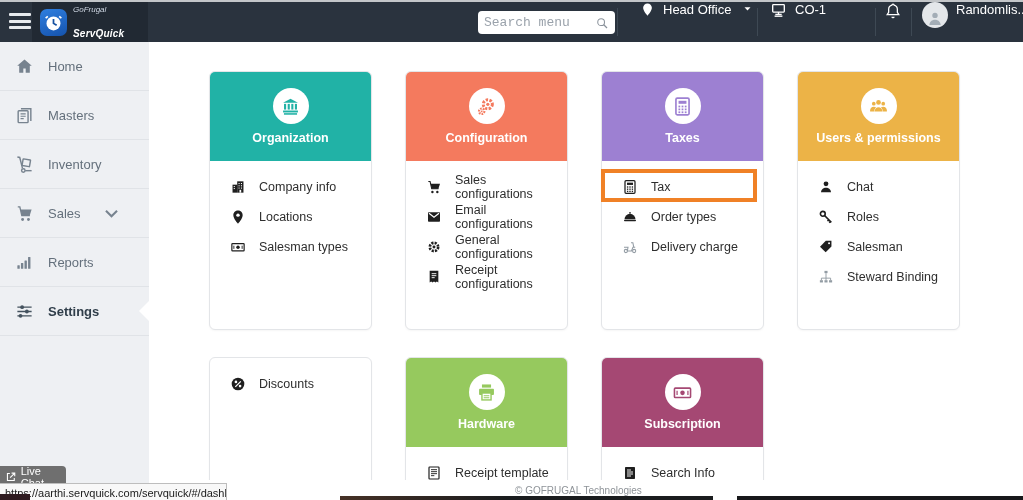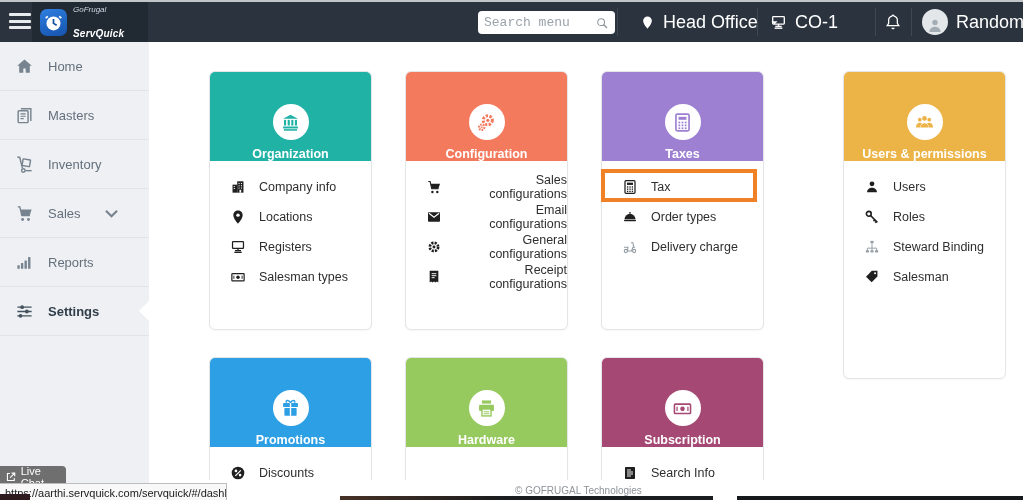--- a/index.html
+++ b/index.html
@@ -15,44 +15,44 @@
   .logo-badge { width:27px; height:27px; border-radius:7px; background:linear-gradient(160deg,#2f7fe0,#1553ad); display:flex; align-items:center; justify-content:center; }
   .logo-badge svg { width:21px; height:21px; }
   .logo-text { margin-left:6px; line-height:1; }
   .logo-top { font-size:8px; font-style:italic; color:#cfd7e3; margin-bottom:15px; }
   .logo-bottom { font-size:10px; font-style:italic; font-weight:bold; color:#fff; letter-spacing:.2px; }
   .searchbox { position:absolute; left:478px; top:9px; width:137px; height:23px; background:#fff; border-radius:4px; display:flex; align-items:center; padding:0 6px; }
   .searchbox input { flex:1; border:none; outline:none; font-size:13px; color:#333; background:transparent; width:100px; font-family:Liberation Mono, monospace; }
   .searchbox input::placeholder { color:#9aa2ab; }
   .searchbox .ic { width:14px; height:14px; color:#8a929b; }
   .tb-divider { position:absolute; top:6px; width:1px; height:28px; background:#3e4954; }
-  .tb-group { position:absolute; top:0; height:40px; display:flex; align-items:center; color:#fff; font-size:18px; }
+  .tb-group { position:absolute; top:0; height:40px; display:flex; align-items:flex-start; color:#fff; font-size:13px; }
   .tb-group .ic { color:#fff; }
   .avatar { width:26px; height:26px; border-radius:50%; background:#e4e7ea; display:flex; align-items:flex-end; justify-content:center; overflow:hidden; }
   .avatar .ic { width:18px; height:18px; color:#a3adb6; }
 
   .ic { display:inline-block; }
   .ic svg { width:100%; height:100%; display:block; fill:currentColor; }
 
   
   .sidebar { position:absolute; left:0; top:40px; width:149px; height:460px; background:#eef0f3; z-index:5; }
   .side-item { position:relative; height:49px; display:flex; align-items:center; padding-left:15px; color:#64707c; font-size:13px; cursor:pointer; border-bottom:1px solid #e0e3e7; }
   .side-item .ic { width:19px; height:19px; color:#77838f; margin-right:14px; flex:0 0 auto; }
   .side-item.active { color:#303e4a; font-weight:bold; }
   .side-item.active .ic { color:#44525e; }
   .side-item.active::after { content:""; position:absolute; right:0; top:50%; margin-top:-10px; border-top:10px solid transparent; border-bottom:10px solid transparent; border-right:10px solid #ffffff; }
   .side-chevron { position:absolute; right:14px; width:12px; height:12px; color:#77838f; }
 
   
   .card { position:absolute; width:163px; background:#fff; border:1px solid #e3e5e8; border-radius:6px; box-shadow:0 1px 2px rgba(0,0,0,.04); overflow:hidden; }
-  .card-head { height:89px; display:flex; flex-direction:column; align-items:center; justify-content:flex-end; cursor:pointer; }
+  .card-head { height:89px; display:flex; flex-direction:column; align-items:center; justify-content:center; cursor:pointer; }
   .head-circle { width:36px; height:36px; border-radius:50%; background:#fff; display:flex; align-items:center; justify-content:center; margin-bottom:7px; }
   .head-circle .ic { width:21px; height:21px; }
   .card-title { color:#fff; font-weight:bold; font-size:12.5px; }
-  .card-body { padding:11px 0 10px 0;text-align:right; }
+  .card-body { padding:11px 0 10px 0; }
   .card-item { height:30px; display:flex; align-items:center; padding-left:20px; cursor:pointer; }
   .card-item .ic { width:16px; height:16px; color:#1f1f1f; margin-right:13px; flex:0 0 auto; }
   .card-item .ic.muted { color:#939ca4; }
   .card-item span.lbl { font-size:12.5px; color:#2e2e2e; }
 
   .tax-highlight { position:absolute; left:601px; top:167px; width:156px; height:33px; border:4px solid #f08126; z-index:12; pointer-events:none; }
 
   
   .footer-strip { position:absolute; left:149px; top:478px; width:874px; height:22px; background:#fff; z-index:14; }
   .footer-text { position:absolute; left:366px; top:5px; font-size:10px; color:#8e9398; }
@@ -269,30 +269,20 @@
               <svg viewBox="0 0 24 24" aria-hidden="true">
                 <path d="M12 2.2c3.9 0 7 3.1 7 7 0 5.2-7 12.6-7 12.6S5 14.4 5 9.2c0-3.9 3.1-7 7-7z"></path>
                 <circle cx="12" cy="9.2" r="2.6" fill="#fff"></circle>
               </svg>
             </span>
             <span class="lbl">Locations</span>
           </div>
           <div class="card-item">
             <span class="ic">
               <svg viewBox="0 0 24 24" aria-hidden="true">
-                <rect x="3.8" y="3.8" width="16.4" height="10.4" rx="1" fill="none" stroke="currentColor" stroke-width="1.9"></rect>
-                <path fill="none" stroke="currentColor" stroke-width="1.9" d="M12 14.2v3.2M7.5 17.4h9"></path>
-                <rect x="6.5" y="19" width="11" height="2"></rect>
-              </svg>
-            </span>
-            <span class="lbl">Registers</span>
-          </div>
-          <div class="card-item">
-            <span class="ic">
-              <svg viewBox="0 0 24 24" aria-hidden="true">
                 <rect x="2.8" y="7" width="18.4" height="10.8" rx="1" fill="none" stroke="currentColor" stroke-width="1.8"></rect>
                 <circle cx="12" cy="12.4" r="2.6"></circle>
                 <path fill="none" stroke="currentColor" stroke-width="1.4" d="M5.8 10v4.8M18.2 10v4.8"></path>
               </svg>
             </span>
             <span class="lbl">Salesman types</span>
           </div>
         </div>
       </article>
       <article class="card" style="left: 405px; top: 69px; height: 259px;">
@@ -406,21 +396,21 @@
                 <circle cx="5.8" cy="18" r="2.4" fill="none" stroke="currentColor" stroke-width="1.6"></circle>
                 <circle cx="18.2" cy="18" r="2.4" fill="none" stroke="currentColor" stroke-width="1.6"></circle>
                 <path fill="none" stroke="currentColor" stroke-width="1.6" d="M8.2 18h6l2.2-5.5h3.4M13.5 5.5h2.8l1.4 7"></path>
                 <path fill="none" stroke="currentColor" stroke-width="1.6" d="M3 12.5h6l-1 5.5"></path>
               </svg>
             </span>
             <span class="lbl">Delivery charge</span>
           </div>
         </div>
       </article>
-      <article class="card" style="left: 843px; top: 69px; height: 308px;">
+      <article class="card" style="left: 797px; top: 69px; height: 259px;">
         <div class="card-head" style="background:#ecb347">
           <span class="head-circle">
             <span class="ic" style="color:#ecb347">
               <svg viewBox="0 0 24 24" aria-hidden="true">
                 <circle cx="6.6" cy="8.8" r="2.1"></circle>
                 <circle cx="17.4" cy="8.8" r="2.1"></circle>
                 <circle cx="12" cy="7.4" r="2.7"></circle>
                 <path d="M2.4 16.6c0-2.4 1.9-4.3 4.2-4.3 1 0 1.9.3 2.6.9-1.2 1-2 2.5-2 4.1v.3H2.4z"></path>
                 <path d="M21.6 16.6c0-2.4-1.9-4.3-4.2-4.3-1 0-1.9.3-2.6.9 1.2 1 2 2.5 2 4.1v.3h4.8z"></path>
                 <path d="M7.5 17.6c0-2.6 2-4.7 4.5-4.7s4.5 2.1 4.5 4.7z"></path>
@@ -430,68 +420,55 @@
           <div class="card-title">Users &amp; permissions</div>
         </div>
         <div class="card-body">
           <div class="card-item">
             <span class="ic">
               <svg viewBox="0 0 24 24" aria-hidden="true">
                 <circle cx="12" cy="7.2" r="3.6"></circle>
                 <path d="M4.5 20c0-4.1 3.4-7 7.5-7s7.5 2.9 7.5 7z"></path>
               </svg>
             </span>
-            <span class="lbl">Users</span>
+            <span class="lbl">Chat</span>
           </div>
           <div class="card-item">
             <span class="ic">
               <svg viewBox="0 0 24 24" aria-hidden="true">
                 <circle cx="7.2" cy="7.2" r="3.6" fill="none" stroke="currentColor" stroke-width="2.4"></circle>
                 <path fill="none" stroke="currentColor" stroke-width="2.4" d="M9.8 9.8 20 20M16.2 16.2l-1.9 1.9M18.8 18.8 16.9 20.7"></path>
               </svg>
             </span>
             <span class="lbl">Roles</span>
+          </div>
+          <div class="card-item">
+            <span class="ic">
+              <svg viewBox="0 0 24 24" aria-hidden="true">
+                <path d="M3 11.5 11.7 2.8h8.5v8.5L11.5 20z"></path>
+                <circle cx="16.6" cy="6.4" r="1.5" fill="#fff"></circle>
+              </svg>
+            </span>
+            <span class="lbl">Salesman</span>
           </div>
           <div class="card-item">
             <span class="ic muted">
               <svg viewBox="0 0 24 24" aria-hidden="true">
                 <rect x="9.7" y="2.8" width="4.6" height="3.4"></rect>
                 <rect x="2.8" y="16.8" width="4.6" height="3.4"></rect>
                 <rect x="9.7" y="16.8" width="4.6" height="3.4"></rect>
                 <rect x="16.6" y="16.8" width="4.6" height="3.4"></rect>
                 <path fill="none" stroke="currentColor" stroke-width="1.4" d="M12 6.2v4.3M5.1 16.8v-3.1h13.8v3.1M12 10.5v6.3"></path>
               </svg>
             </span>
             <span class="lbl">Steward Binding</span>
           </div>
-          <div class="card-item">
-            <span class="ic">
-              <svg viewBox="0 0 24 24" aria-hidden="true">
-                <path d="M3 11.5 11.7 2.8h8.5v8.5L11.5 20z"></path>
-                <circle cx="16.6" cy="6.4" r="1.5" fill="#fff"></circle>
-              </svg>
-            </span>
-            <span class="lbl">Salesman</span>
-          </div>
         </div>
       </article>
       <article class="card" style="left: 209px; top: 355px; height: 230px;">
-        <div class="card-head" style="background:#2d9fe4">
-          <span class="head-circle">
-            <span class="ic" style="color:#2d9fe4">
-              <svg viewBox="0 0 24 24" aria-hidden="true">
-                <rect x="3.5" y="5.8" width="17" height="4.4" rx=".8"></rect>
-                <rect x="5" y="11.4" width="14" height="8.8" rx=".8"></rect>
-                <path fill="none" stroke="#fff" stroke-width="1.6" d="M12 5.8v14.4"></path>
-                <path fill="none" stroke="currentColor" stroke-width="1.6" d="M12 5.3C10 1.3 5.5 2.8 7.5 5.3M12 5.3c2-4 6.5-2.5 4.5 0"></path>
-              </svg>
-            </span>
-          </span>
-          <div class="card-title">Promotions</div>
-        </div>
         <div class="card-body">
           <div class="card-item">
             <span class="ic">
               <svg viewBox="0 0 24 24" aria-hidden="true">
                 <circle cx="12" cy="12" r="9.5"></circle>
                 <path fill="none" stroke="#fff" stroke-width="1.8" d="M8 16.2 16.2 8"></path>
                 <circle cx="8.9" cy="8.9" r="2" fill="#fff"></circle>
                 <circle cx="15.1" cy="15.1" r="2" fill="#fff"></circle>
               </svg>
             </span>
@@ -505,20 +482,31 @@
             <span class="ic" style="color:#96c95e">
               <svg viewBox="0 0 24 24" aria-hidden="true">
                 <rect x="6.8" y="2.8" width="10.4" height="3.6"></rect>
                 <rect x="3.5" y="7.8" width="17" height="7" rx="1"></rect>
                 <rect x="6.8" y="12.6" width="10.4" height="7.9" fill="#fff" stroke="currentColor" stroke-width="1.6"></rect>
                 <path fill="none" stroke="currentColor" stroke-width="1.2" d="M8.8 15.6h6.4M8.8 18.1h6.4"></path>
               </svg>
             </span>
           </span>
           <div class="card-title">Hardware</div>
+        </div>
+        <div class="card-body">
+          <div class="card-item">
+            <span class="ic">
+              <svg viewBox="0 0 24 24" aria-hidden="true">
+                <rect x="4.5" y="3" width="15" height="18" rx="1" fill="none" stroke="currentColor" stroke-width="1.8"></rect>
+                <path fill="none" stroke="currentColor" stroke-width="1.4" d="M7.5 7h9M7.5 10h9M7.5 13h9M7.5 16h5"></path>
+              </svg>
+            </span>
+            <span class="lbl">Receipt template</span>
+          </div>
         </div>
       </article>
       <article class="card" style="left: 601px; top: 355px; height: 230px;">
         <div class="card-head" style="background:#a54873">
           <span class="head-circle">
             <span class="ic" style="color:#a54873">
               <svg viewBox="0 0 24 24" aria-hidden="true">
                 <rect x="2.8" y="7" width="18.4" height="10.8" rx="1" fill="none" stroke="currentColor" stroke-width="1.8"></rect>
                 <circle cx="12" cy="12.4" r="2.6"></circle>
                 <path fill="none" stroke="currentColor" stroke-width="1.4" d="M5.8 10v4.8M18.2 10v4.8"></path>

